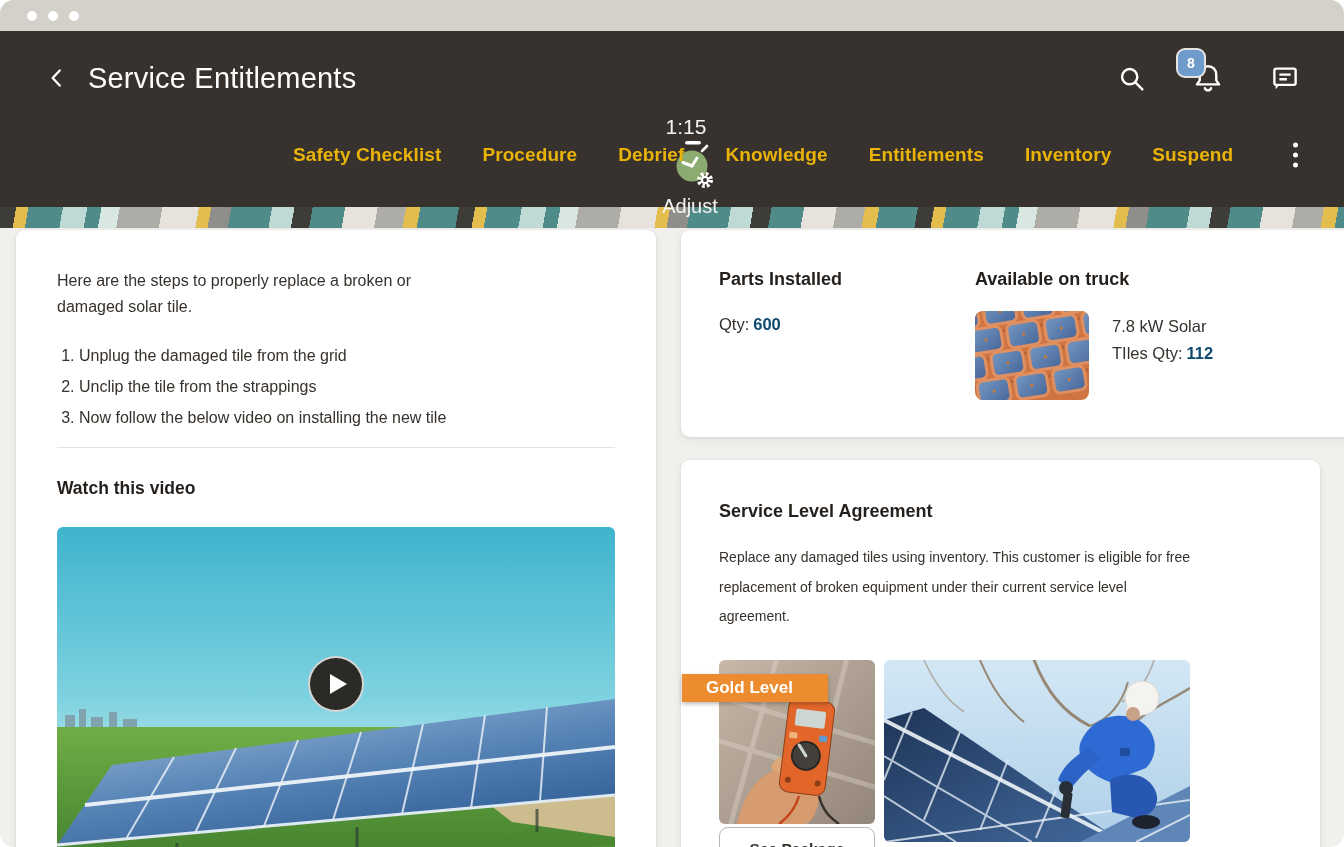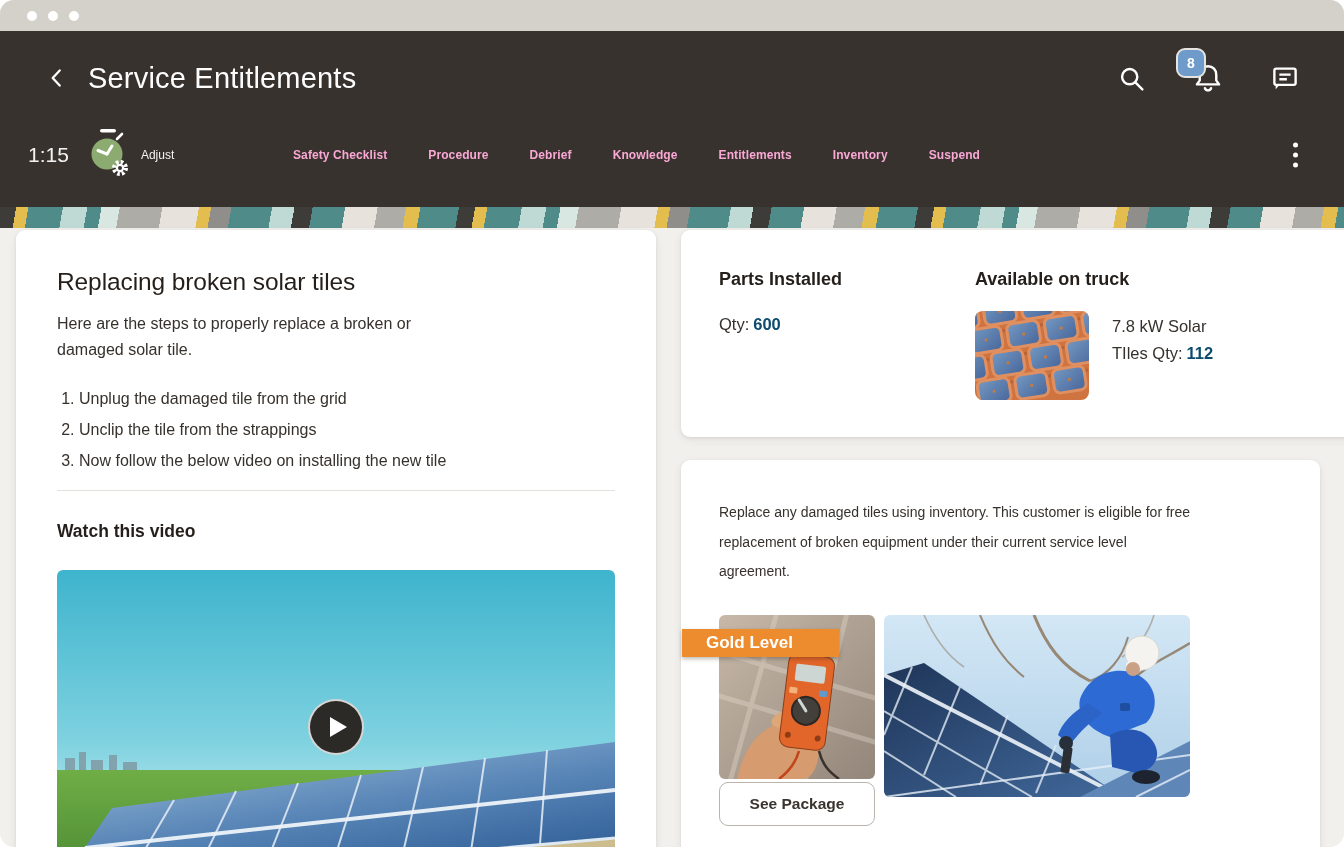--- a/index.html
+++ b/index.html
@@ -22,26 +22,26 @@
   .page-title { font-size:29px; font-weight:400; letter-spacing:.2px; margin-left:16px; color:#fdfdfd; }
   .titlerow .spacer { flex:1; }
   .hdr-icons { display:flex; align-items:center; gap:46px; }
   .icon-btn { position:relative; display:flex; align-items:center; justify-content:center; cursor:pointer; }
   .badge {
     position:absolute; top:-14px; left:-16px; width:30px; height:30px;
     background:#6f9bcb; border:2px solid #e6e4e1; border-radius:9px;
     display:flex; align-items:center; justify-content:center;
     font-size:14px; font-weight:700; color:#fff; z-index:2;
   }
-  .toolrow { position:relative; height:80px; display:flex; align-items:center; padding-left:28px; }
+  .toolrow { position:relative; height:80px; display:flex; align-items:center; padding-left:28px;flex-direction:column; }
   .timer-value { font-size:21px; color:#f4f3f1; }
   .timer-icon { margin-left:18px; }
-  .timer-action { font-size:12px; margin-left:8px; color:#f4f3f1; cursor:pointer; }
+  .timer-action { font-size:20px; margin-left:8px; color:#f4f3f1; cursor:pointer; }
   .navtabs { position:absolute; left:293px; top:0; height:100%; display:flex; align-items:center; gap:41px; }
-  .nav-item { font-size:12px; font-weight:700; letter-spacing:.1px; color:#f9a8d4; white-space:nowrap; cursor:pointer; }
+  .nav-item { font-size:19px; font-weight:700; letter-spacing:.1px; color:#eab308; white-space:nowrap; cursor:pointer; }
   .kebab { position:absolute; right:46px; top:50%; transform:translateY(-50%); display:flex; flex-direction:column; gap:5px; cursor:pointer; }
   .kebab i { width:5px; height:5px; border-radius:50%; background:#fff; display:block; }
 
   
   .pattern-strip {
     height:21px;
     background:repeating-linear-gradient(100deg,
       #3d3c39 0 16px, #e3bd4e 16px 28px, #4f8b89 28px 62px, #bfd9d5 62px 86px,
       #4f8b89 86px 100px, #d9e7e3 100px 118px, #aeaca7 118px 160px, #e7e3dc 160px 196px,
       #e3bd4e 196px 208px, #8f8e8a 208px 228px, #4f8b89 228px 268px, #bfd9d5 268px 290px,
@@ -82,21 +82,21 @@
   .truck-text { margin-left:23px; padding-top:2px; }
 
   .sla-card { left:681px; top:460px; width:639px; height:420px; padding:38px; }
   .sla-body { font-size:14px; line-height:29.5px; color:#36312c; max-width:472px; margin-bottom:28px; }
   .sla-media { position:relative; display:flex; gap:9px; }
   .sla-cell { display:flex; flex-direction:column; width:156px; flex:0 0 156px; }
   .img-card { border-radius:6px; overflow:hidden; }
   .img-multimeter { width:156px; height:164px; }
   .img-worker { width:306px; height:182px; }
   .gold-ribbon {
-    position:absolute; left:-37px; top:14px; width:157px; height:28px; z-index:2;
+    position:absolute; left:-37px; top:14px; width:146px; height:28px; z-index:2;
     background:#ec8c2e; color:#fff; font-size:17px; font-weight:700;
     line-height:28px; padding-left:24px;
     box-shadow:0 2px 4px rgba(40,30,20,.30);
   }
   .see-package-btn {
     margin-top:3px; width:156px; height:44px; background:#fff;
     border:1px solid #b9b5ae; border-radius:9px;
     font-family:"Liberation Sans",sans-serif;
     font-size:15.5px; font-weight:700; color:#39342e; cursor:pointer;
   }
@@ -177,21 +177,20 @@
           <i></i>
           <i></i>
           <i></i>
         </span>
     </div>
   </div>
 
   <div class="pattern-strip"></div>
 
   <div class="card knowledge-card">
-    <div class="kc-title">Replacing broken solar tiles</div>
     <p class="kc-intro">Here are the steps to properly replace a broken or damaged solar tile.</p>
     <ol class="kc-steps">
       <li>Unplug the damaged tile from the grid</li>
       <li>Unclip the tile from the strappings</li>
       <li>Now follow the below video on installing the new tile</li>
     </ol>
     <hr class="kc-divider">
     <div class="kc-video-heading">Watch this video</div>
 
     <div class="video-frame">
@@ -312,20 +311,21 @@
           <div class="part-line">7.8 kW Solar</div>
           <div class="part-line">
             <span>TIles Qty:</span><span class="qty-b">112</span>
           </div>
         </div>
       </div>
     </div>
   </div>
 
   <div class="card sla-card">
+    <div class="mini-title">Service Level Agreement</div>
     <p class="sla-body">Replace any damaged tiles using inventory. This customer is eligible for free replacement of broken equipment under their current service level agreement.</p>
 
     <div class="sla-media">
       <div class="gold-ribbon">Gold Level</div>
 
       <div class="sla-cell">
         <span class="img-card img-multimeter">
           <svg width="156" height="164" viewBox="0 0 156 164">
             <defs>
               <linearGradient id="mbg" x1="0" y1="0" x2="1" y2="1">

